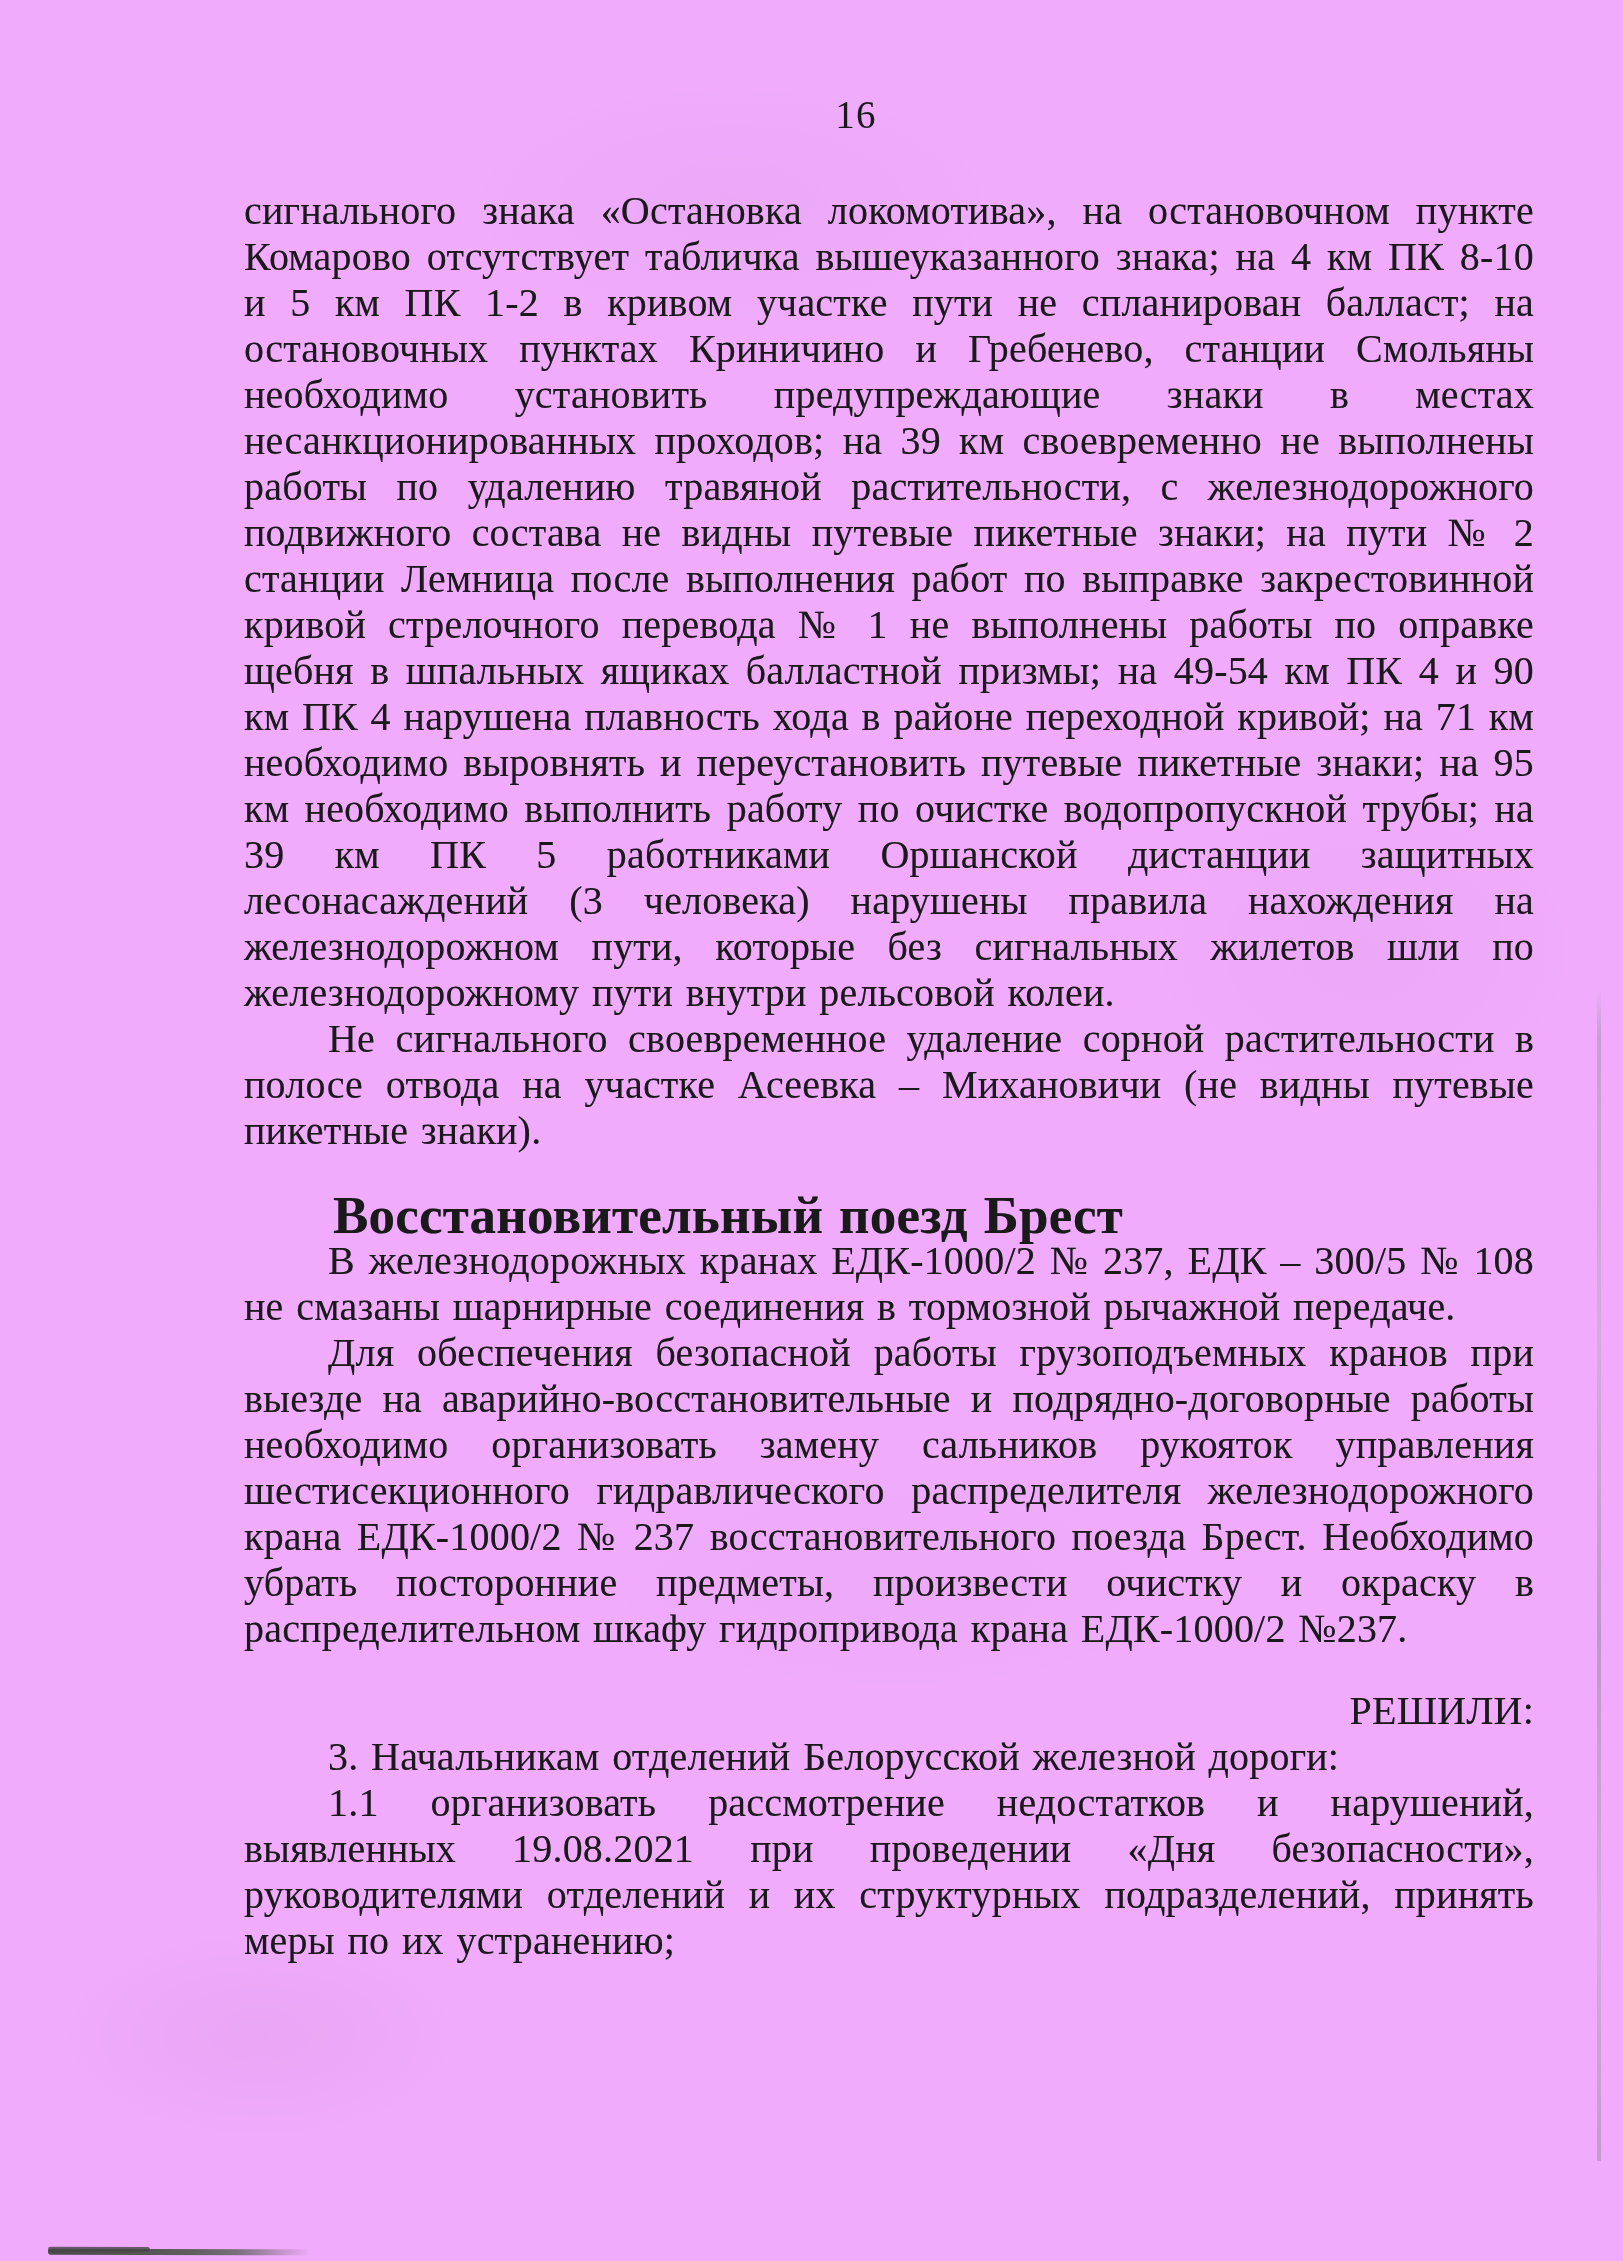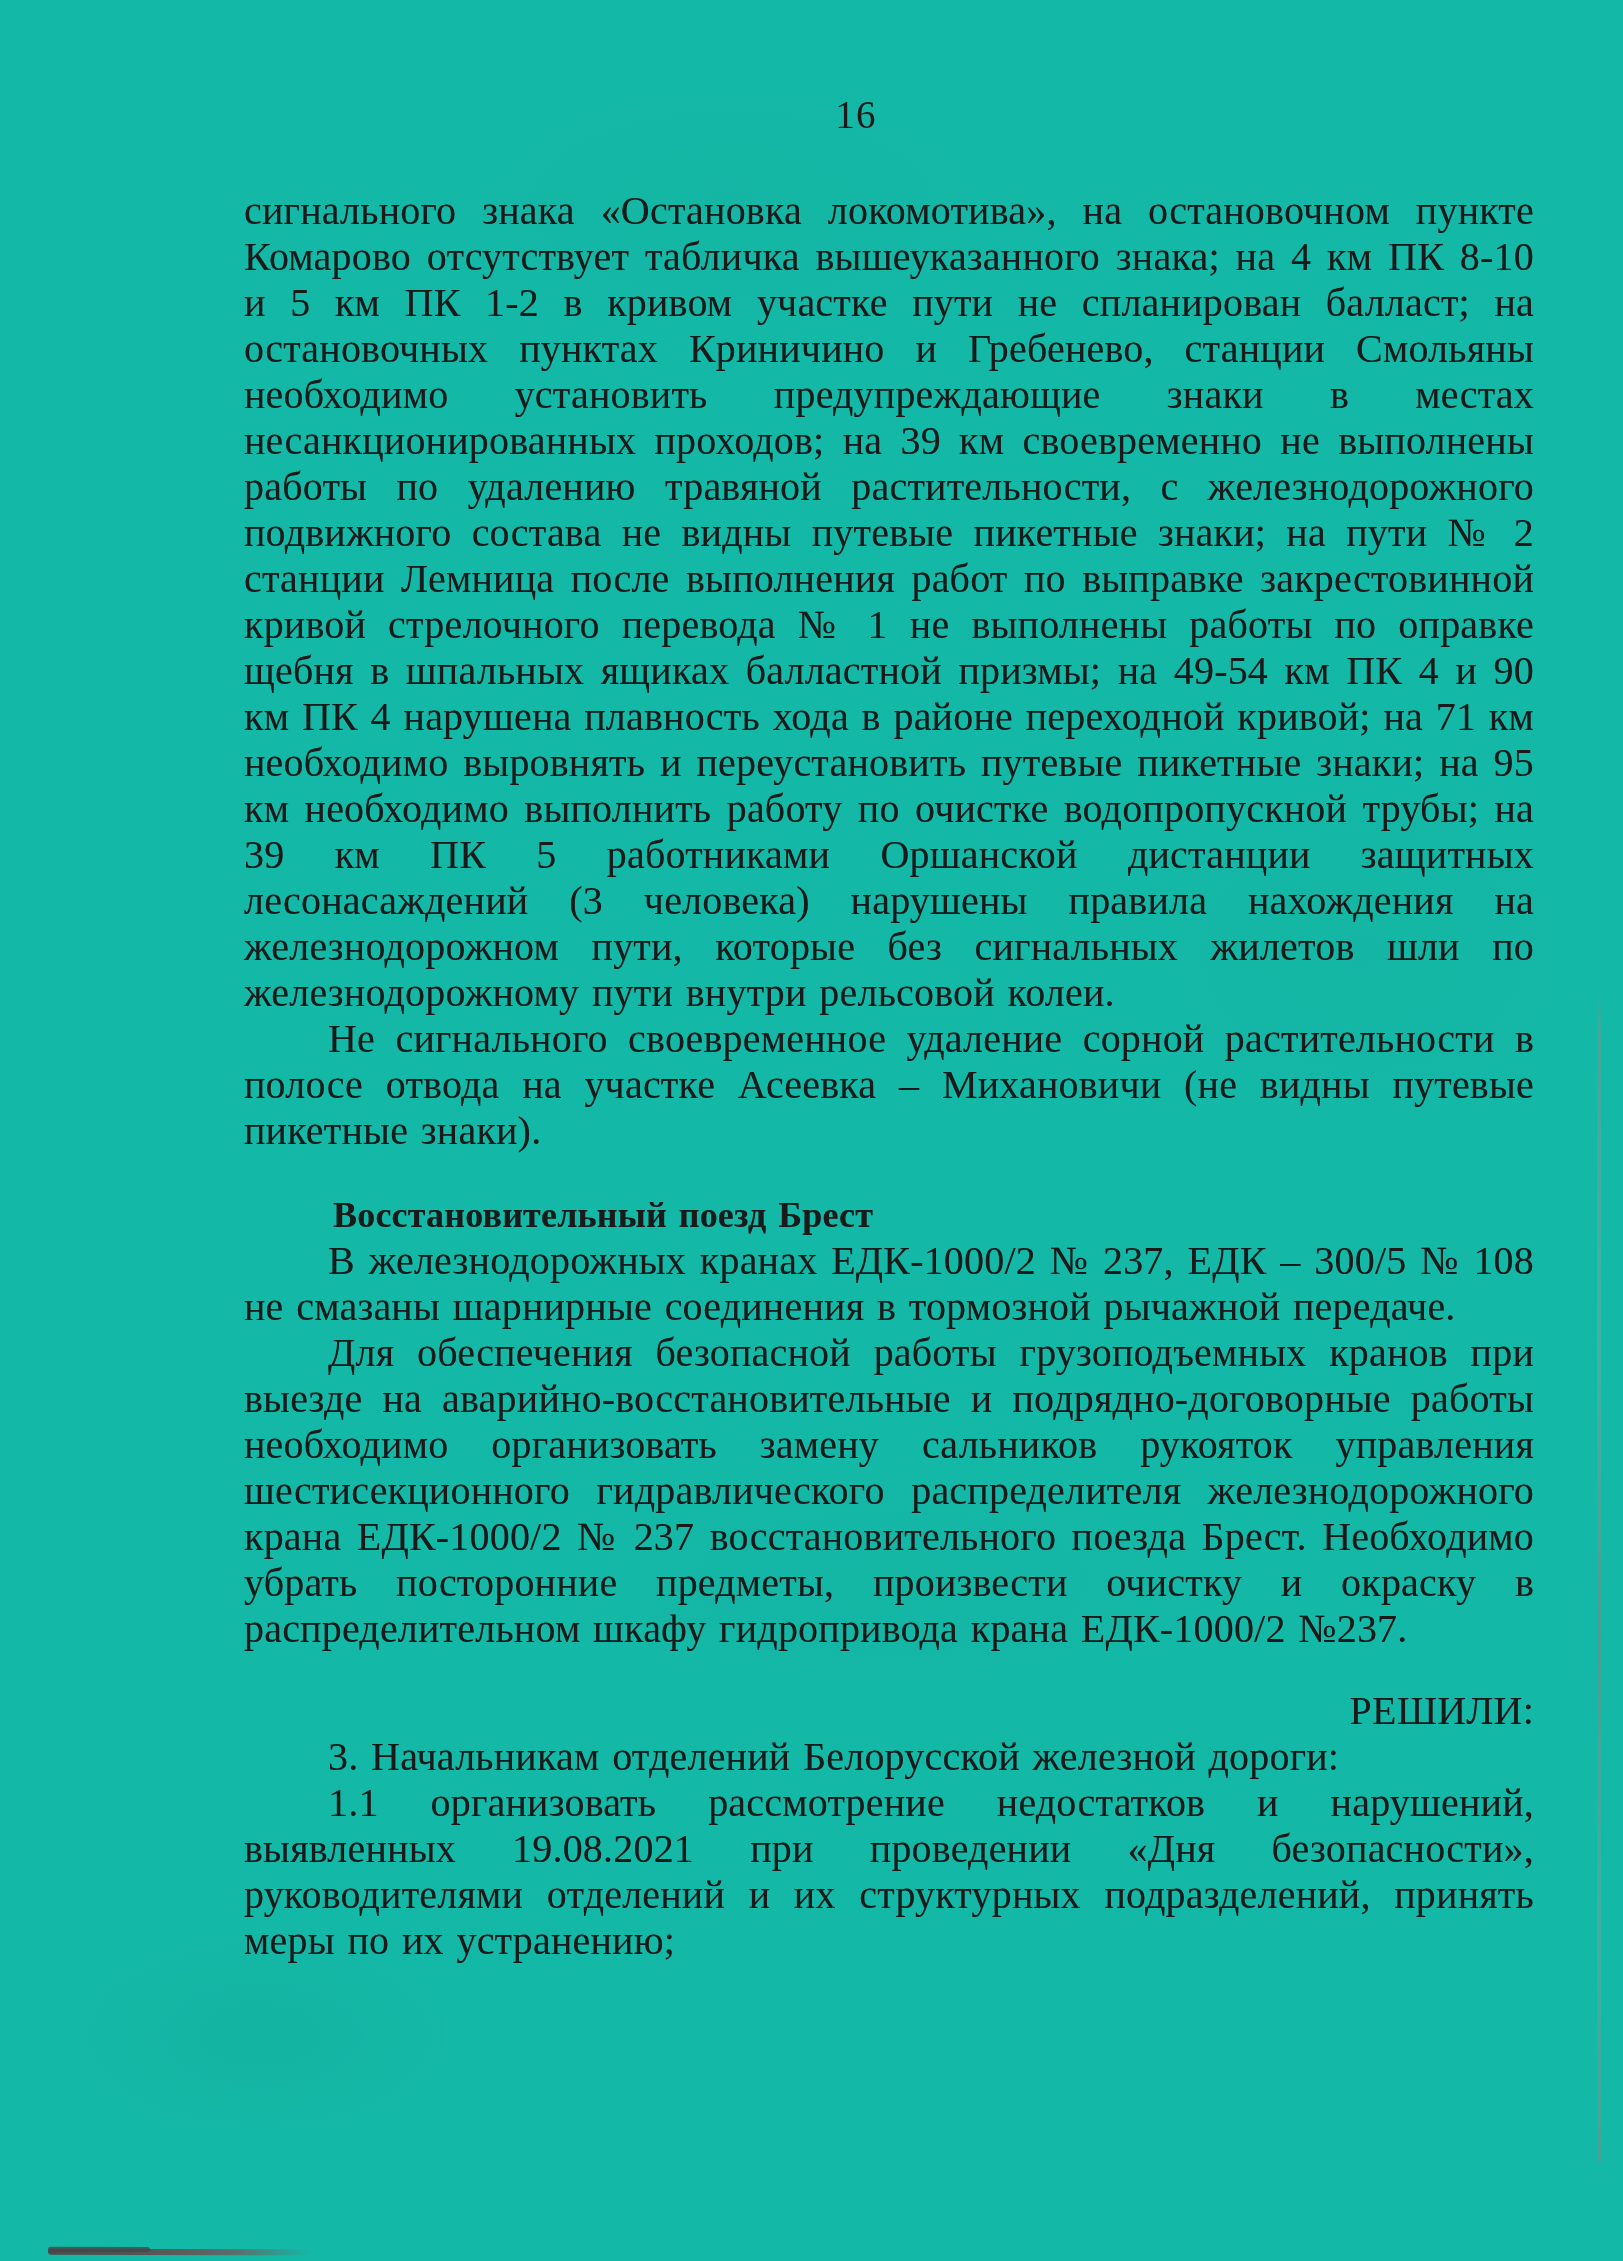--- a/index.html
+++ b/index.html
@@ -4,21 +4,21 @@
 <style>
   html, body {
     margin: 0;
     padding: 0;
     background: #e9e9e9;
   }
   .page {
     position: relative;
     width: 1624px;
     height: 2261px;
-    background: #14b8a6;
+    background: #f0abfc;
     overflow: hidden;
     font-family: "Liberation Serif", "DejaVu Serif", serif;
     color: #1a1a1a;
   }
   
   .page::before {
     content: "";
     position: absolute;
     inset: 0;
     background:
@@ -53,21 +53,21 @@
   }
   .text-block p {
     margin: 0;
     text-indent: 84px;
   }
   .text-block p.continuation {
     text-indent: 0;
   }
   .section-heading {
     margin: 38px 0 0 0;
-    font-size: 36px;
+    font-size: 53px;
     line-height: 46px;
     font-weight: bold;
     text-indent: 89px;
     text-align: left;
   }
   .resolved-heading {
     margin-top: 36px !important;
     text-indent: 0 !important;
     text-align: right;
   }

